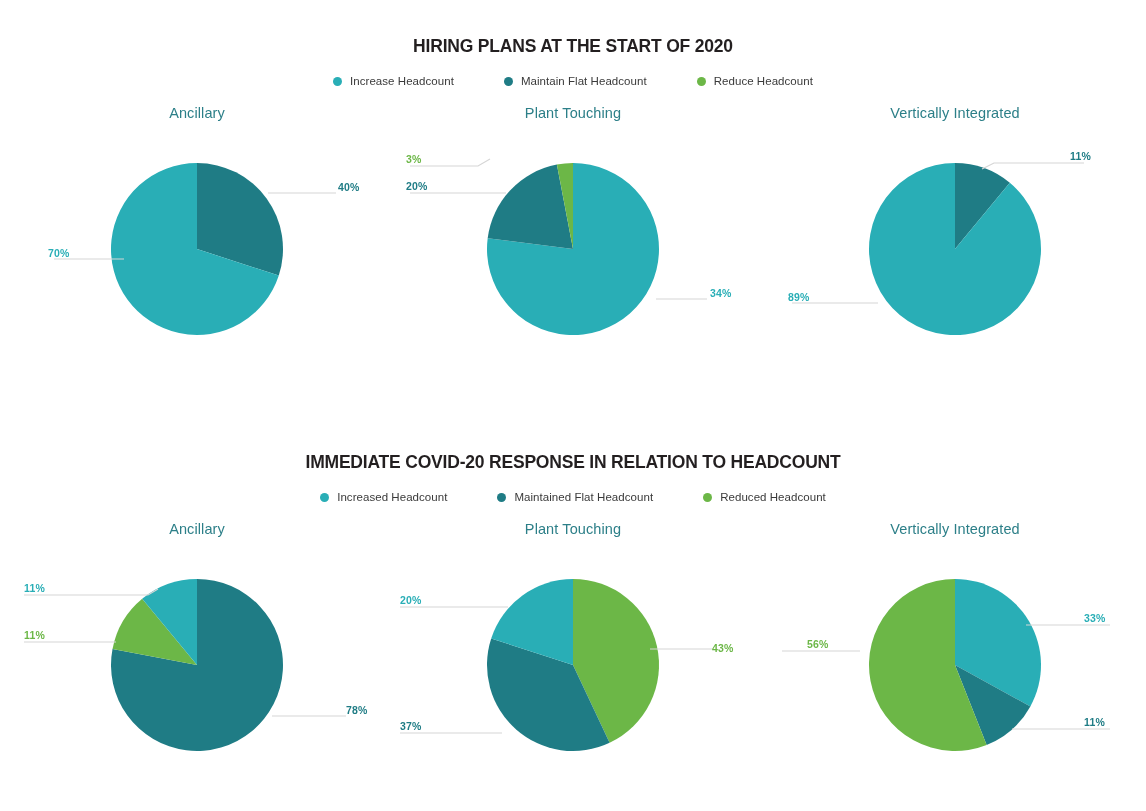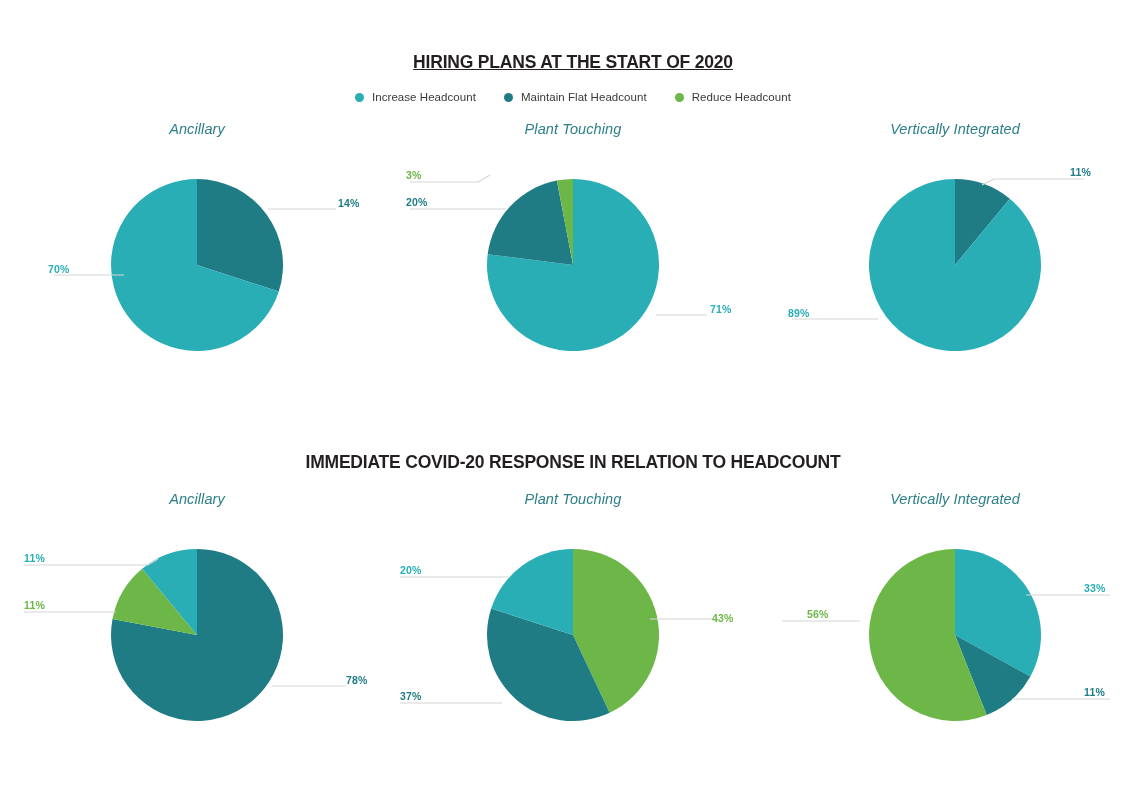--- a/index.html
+++ b/index.html
@@ -25,28 +25,28 @@
 
   .section-title {
     text-align: center;
     font-size: 17.5px;
     font-weight: bold;
     letter-spacing: -0.2px;
     color: #231f20;
     margin: 0;
     font-family: "Liberation Sans", sans-serif;
   }
-  #section-hiring .section-title { padding-top: 52px; text-decoration: underline; }
+  #section-hiring .section-title { padding-top: 36px; }
   #section-covid  .section-title { padding-top: 32px; }
 
   .legend {
     display: flex;
     justify-content: center;
     align-items: flex-start;
-    gap: 28px;
+    gap: 50px;
     margin-top: 18px;
   }
   .legend-item {
     display: flex;
     align-items: center;
     gap: 8px;
     font-size: 11.5px;
     color: #3a3a3a;
     letter-spacing: 0.05px;
   }
@@ -76,21 +76,20 @@
   .chart-c2 { left: 382px; }
   .chart-c3 { left: 764px; }
 
   .chart-title {
     text-align: center;
     font-size: 14.5px;
     color: #2c7f88;
     margin: 0;
     padding-top: 2px;
     letter-spacing: 0.1px;
-    font-style: italic;
   }
 
   .pie-area {
     position: relative;
     width: 382px;
     height: 215px;
   }
   .pie-svg {
     position: absolute;
     left: 0;
@@ -134,41 +133,41 @@
         <svg class="pie-svg" width="382" height="215" viewBox="0 0 382 215">
           <g>
             <path fill="#1F7C85" d="M 191 128 L 191.00 42.00 A 86 86 0 0 1 272.79 154.58 Z"></path>
             <path fill="#29AEB6" d="M 191 128 L 272.79 154.58 A 86 86 0 1 1 191.00 42.00 Z"></path>
           </g>
           <g stroke="#d6d6d6" stroke-width="1.2" fill="none">
             <line x1="262" y1="72" x2="330" y2="72"></line>
             <line x1="48" y1="138" x2="118" y2="138"></line>
           </g>
         </svg>
-        <span class="pct-label" style="left:332px; top:60px; color:#1F7C85;">14%</span>
+        <span class="pct-label" style="left:332px; top:60px; color:#1F7C85;">40%</span>
         <span class="pct-label" style="left:42px; top:126px; color:#29AEB6;">70%</span>
       </div>
     </div>
 
     <div class="chart chart-c2">
       <div class="chart-title">Plant Touching</div>
       <div class="pie-area">
         <svg class="pie-svg" width="382" height="215" viewBox="0 0 382 215">
           <g>
             <path fill="#29AEB6" d="M 191 128 L 191.00 42.00 A 86 86 0 1 1 105.68 117.22 Z"></path>
             <path fill="#1F7C85" d="M 191 128 L 105.68 117.22 A 86 86 0 0 1 174.89 43.52 Z"></path>
             <path fill="#6CB747" d="M 191 128 L 174.89 43.52 A 86 86 0 0 1 191.00 42.00 Z"></path>
           </g>
           <g stroke="#d6d6d6" stroke-width="1.2" fill="none">
             <line x1="274" y1="178" x2="325" y2="178"></line>
             <line x1="28" y1="72" x2="124" y2="72"></line>
             <path d="M 28 45 L 96 45 L 108 38"></path>
           </g>
         </svg>
-        <span class="pct-label" style="left:328px; top:166px; color:#29AEB6;">71%</span>
+        <span class="pct-label" style="left:328px; top:166px; color:#29AEB6;">34%</span>
         <span class="pct-label" style="left:24px; top:59px; color:#1F7C85;">20%</span>
         <span class="pct-label" style="left:24px; top:32px; color:#6CB747;">3%</span>
       </div>
     </div>
 
     <div class="chart chart-c3">
       <div class="chart-title">Vertically Integrated</div>
       <div class="pie-area">
         <svg class="pie-svg" width="382" height="215" viewBox="0 0 382 215">
           <g>
@@ -184,20 +183,34 @@
         <span class="pct-label" style="left:24px; top:170px; color:#29AEB6;">89%</span>
       </div>
     </div>
 
   </div>
 </div>
 
 <div class="section" id="section-covid">
   <h2 class="section-title">IMMEDIATE COVID-20 RESPONSE IN RELATION TO HEADCOUNT</h2>
 
+  <div class="legend">
+    <div class="legend-item">
+      <span class="legend-dot" style="background:#29AEB6"></span>
+      <span>Increased Headcount</span>
+    </div>
+    <div class="legend-item">
+      <span class="legend-dot" style="background:#1F7C85"></span>
+      <span>Maintained Flat Headcount</span>
+    </div>
+    <div class="legend-item">
+      <span class="legend-dot" style="background:#6CB747"></span>
+      <span>Reduced Headcount</span>
+    </div>
+  </div>
 
   <div class="charts-row">
 
     <div class="chart chart-c1">
       <div class="chart-title">Ancillary</div>
       <div class="pie-area">
         <svg class="pie-svg" width="382" height="215" viewBox="0 0 382 215">
           <g>
             <path fill="#1F7C85" d="M 191 128 L 191.00 42.00 A 86 86 0 1 1 106.52 111.89 Z"></path>
             <path fill="#6CB747" d="M 191 128 L 106.52 111.89 A 86 86 0 0 1 136.18 61.74 Z"></path>

